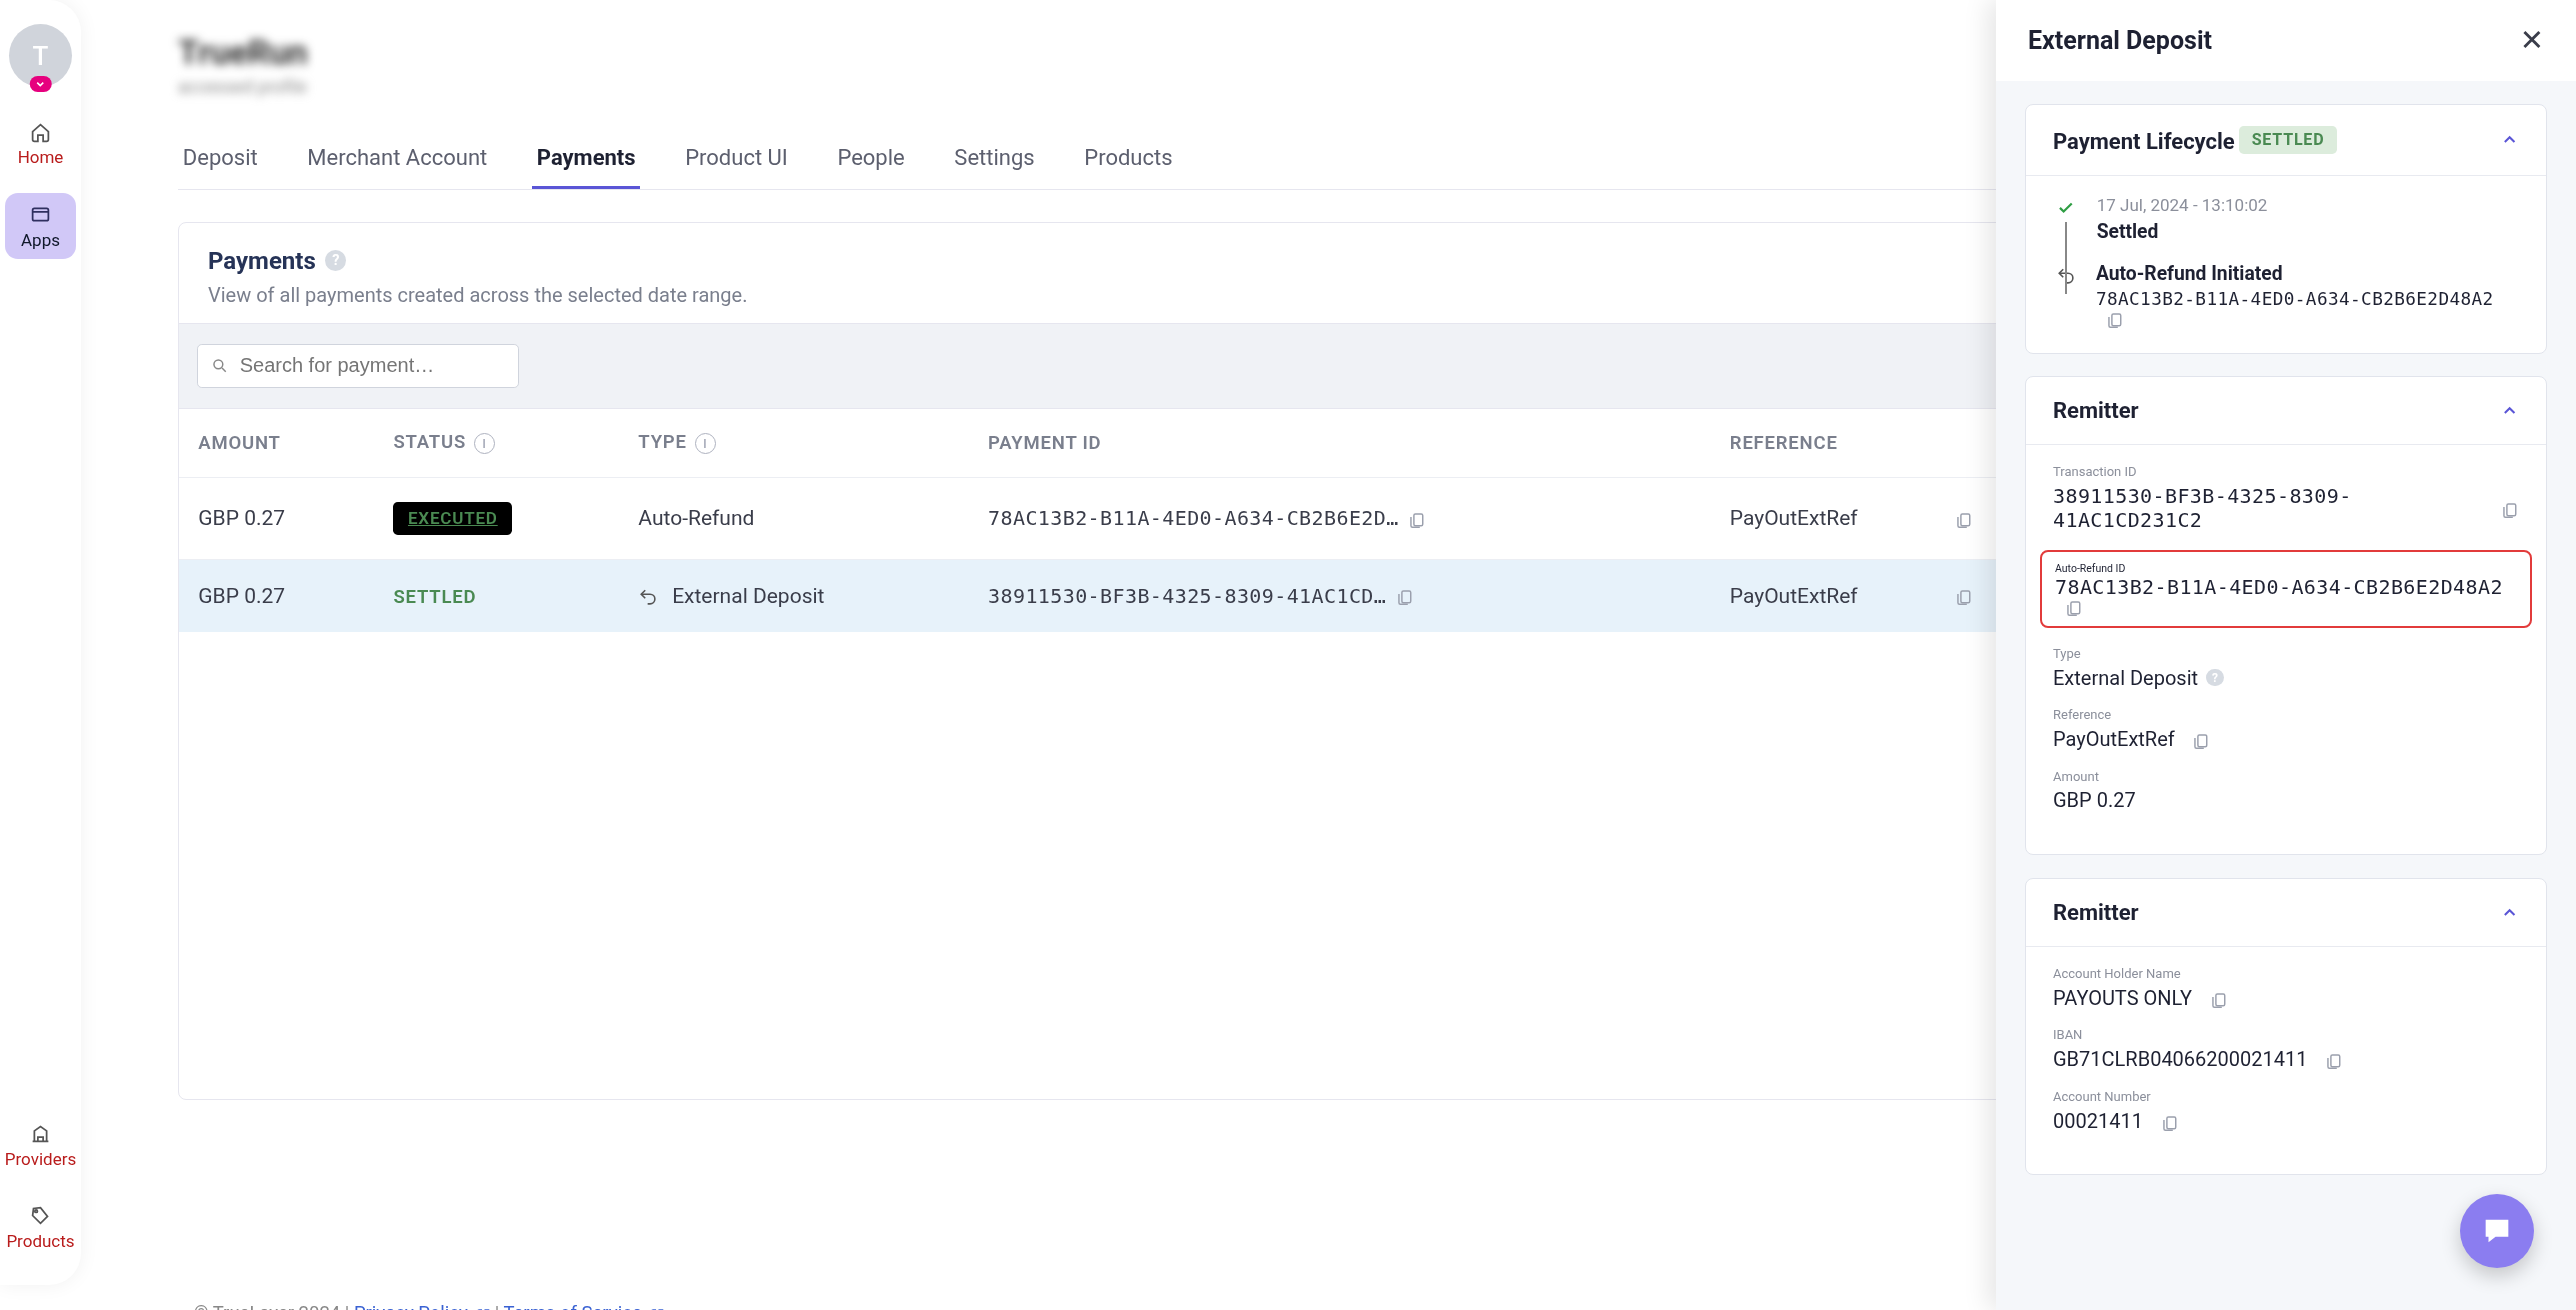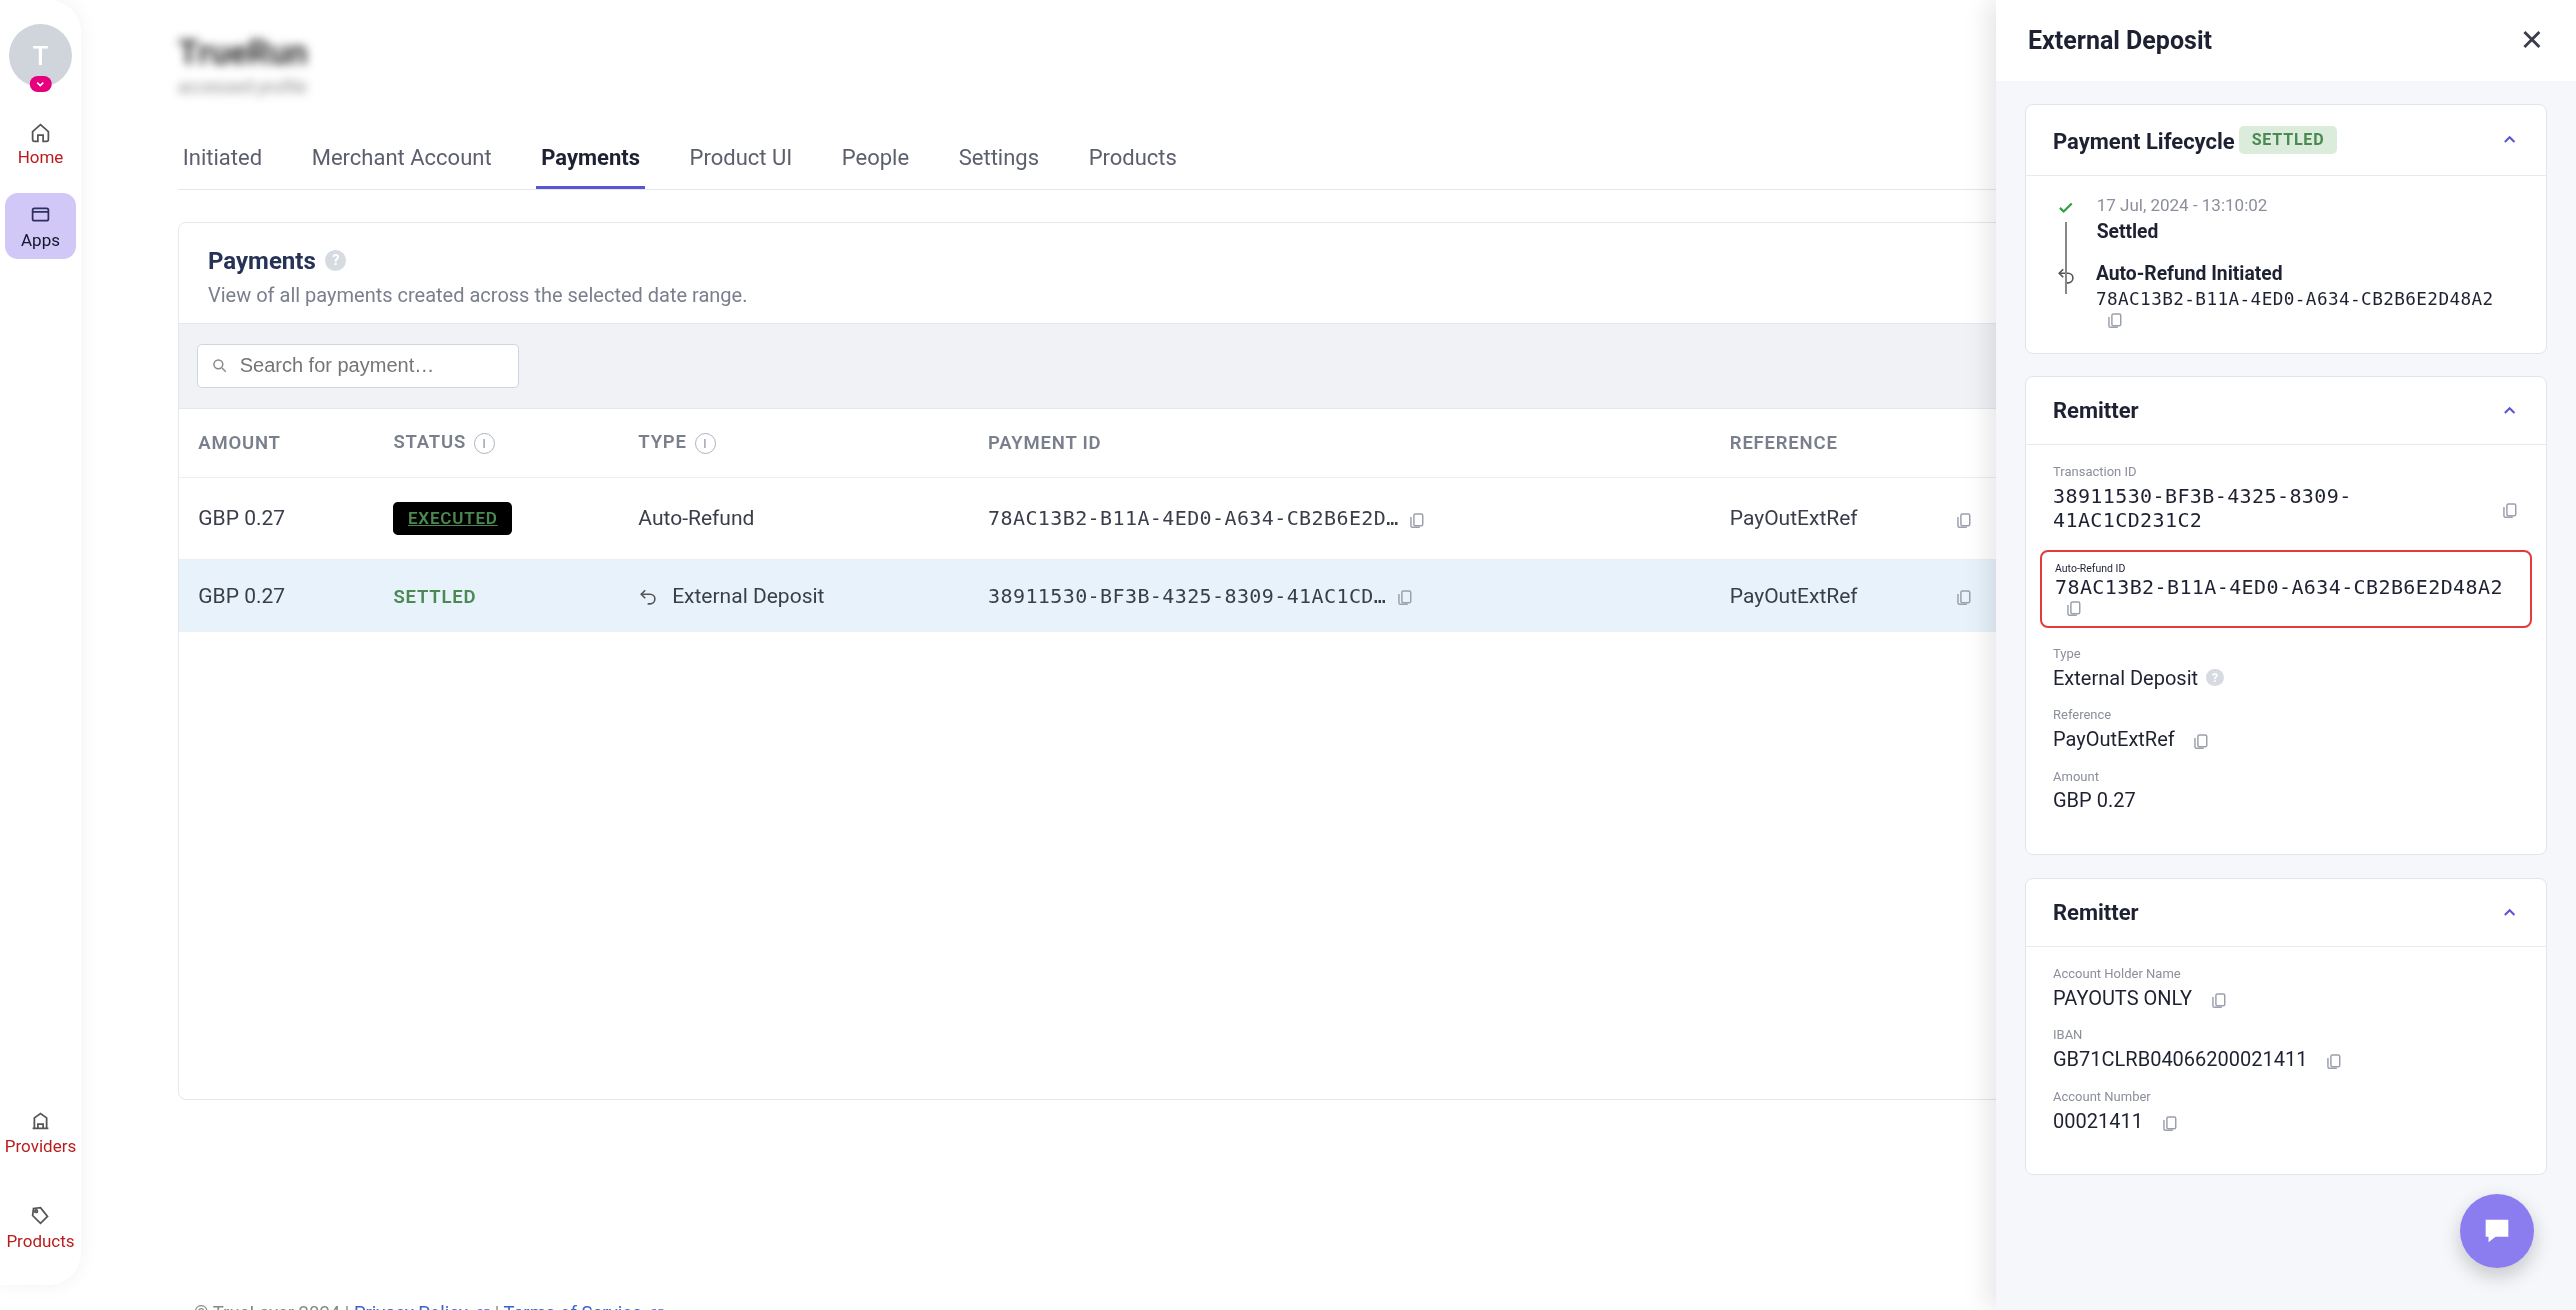--- a/index.html
+++ b/index.html
@@ -16,21 +16,21 @@
     display:flex; flex-direction:column; align-items:center; padding:24px 0; gap:16px;
     position:relative; z-index:2;
   }
   .avatar-wrap { position:relative; width:63px; height:63px; margin-bottom:8px; }
   .avatar { width:63px; height:63px; border-radius:50%; background:#d0d4db; display:flex; align-items:center; justify-content:center; color:#fff; font-size:26px; font-weight:500; }
   .avatar-badge { position:absolute; bottom:-4.8px; left:50%; transform:translateX(-50%); background:#e6007e; color:#fff; width:22.5px; height:16px; border-radius:8px; display:flex; align-items:center; justify-content:center; }
   .side-item { width:71px; display:flex; flex-direction:column; align-items:center; gap:4.8px; padding:9.7px 0; border-radius:13px; color:#b91c1c; font-size:17px; cursor:pointer;}
   .side-item.active { background:#d1c8f7; color:#0f172a; }
   .side-icon { font-size:21px; line-height:1; color:#555; }
   .side-item.active .side-icon { color:#2f2f5f; }
-  .side-bottom { margin-top:auto; display:flex; flex-direction:column; gap:29px; align-items:center; }
+  .side-bottom { margin-top:auto; display:flex; flex-direction:column; gap:16px; align-items:center; }
   .main { flex:1; padding:32px 16px 0 97px; position:relative; }
   .header-blur { filter: blur(4.8px); margin-bottom:32px; }
   .org-name { font-size:34px; font-weight:700; color:#333; }
   .org-sub { font-size:17.7px; color:#888; margin-top:4.8px; }
   .tabs { display:flex; gap:40px; border-bottom:0.8px solid #e6e6ef; margin-bottom:32px; }
   .tab { padding:16px 4.8px; font-size:22px; color:#5c5f6e; cursor:pointer; border-bottom:3.2px solid transparent; }
   .tab.active { color:#1e2132; font-weight:700; border-bottom-color:#5a55d6; }
   .card { border:1.6px solid #e6e6ef; border-radius:8px; overflow:hidden; }
   .card-head { padding:24px 29px 16px; }
   .card-title { font-size:24px; font-weight:700; color:#263357; display:flex; align-items:center; gap:9.7px;}
@@ -135,21 +135,21 @@
     </div>
   </aside>
 
   <main class="main">
     <div class="header-blur">
       <div class="org-name">TrueRun</div>
       <div class="org-sub">accessed profile</div>
     </div>
 
     <div class="tabs" id="tabs">
-        <div class="tab">Initiated</div>
+        <div class="tab">Deposit</div>
         <div class="tab">Merchant Account</div>
         <div class="tab active">Payments</div>
         <div class="tab">Product UI</div>
         <div class="tab">People</div>
         <div class="tab">Settings</div>
         <div class="tab">Products</div>
       </div>
 
     <div class="card">
       <div class="card-head">

